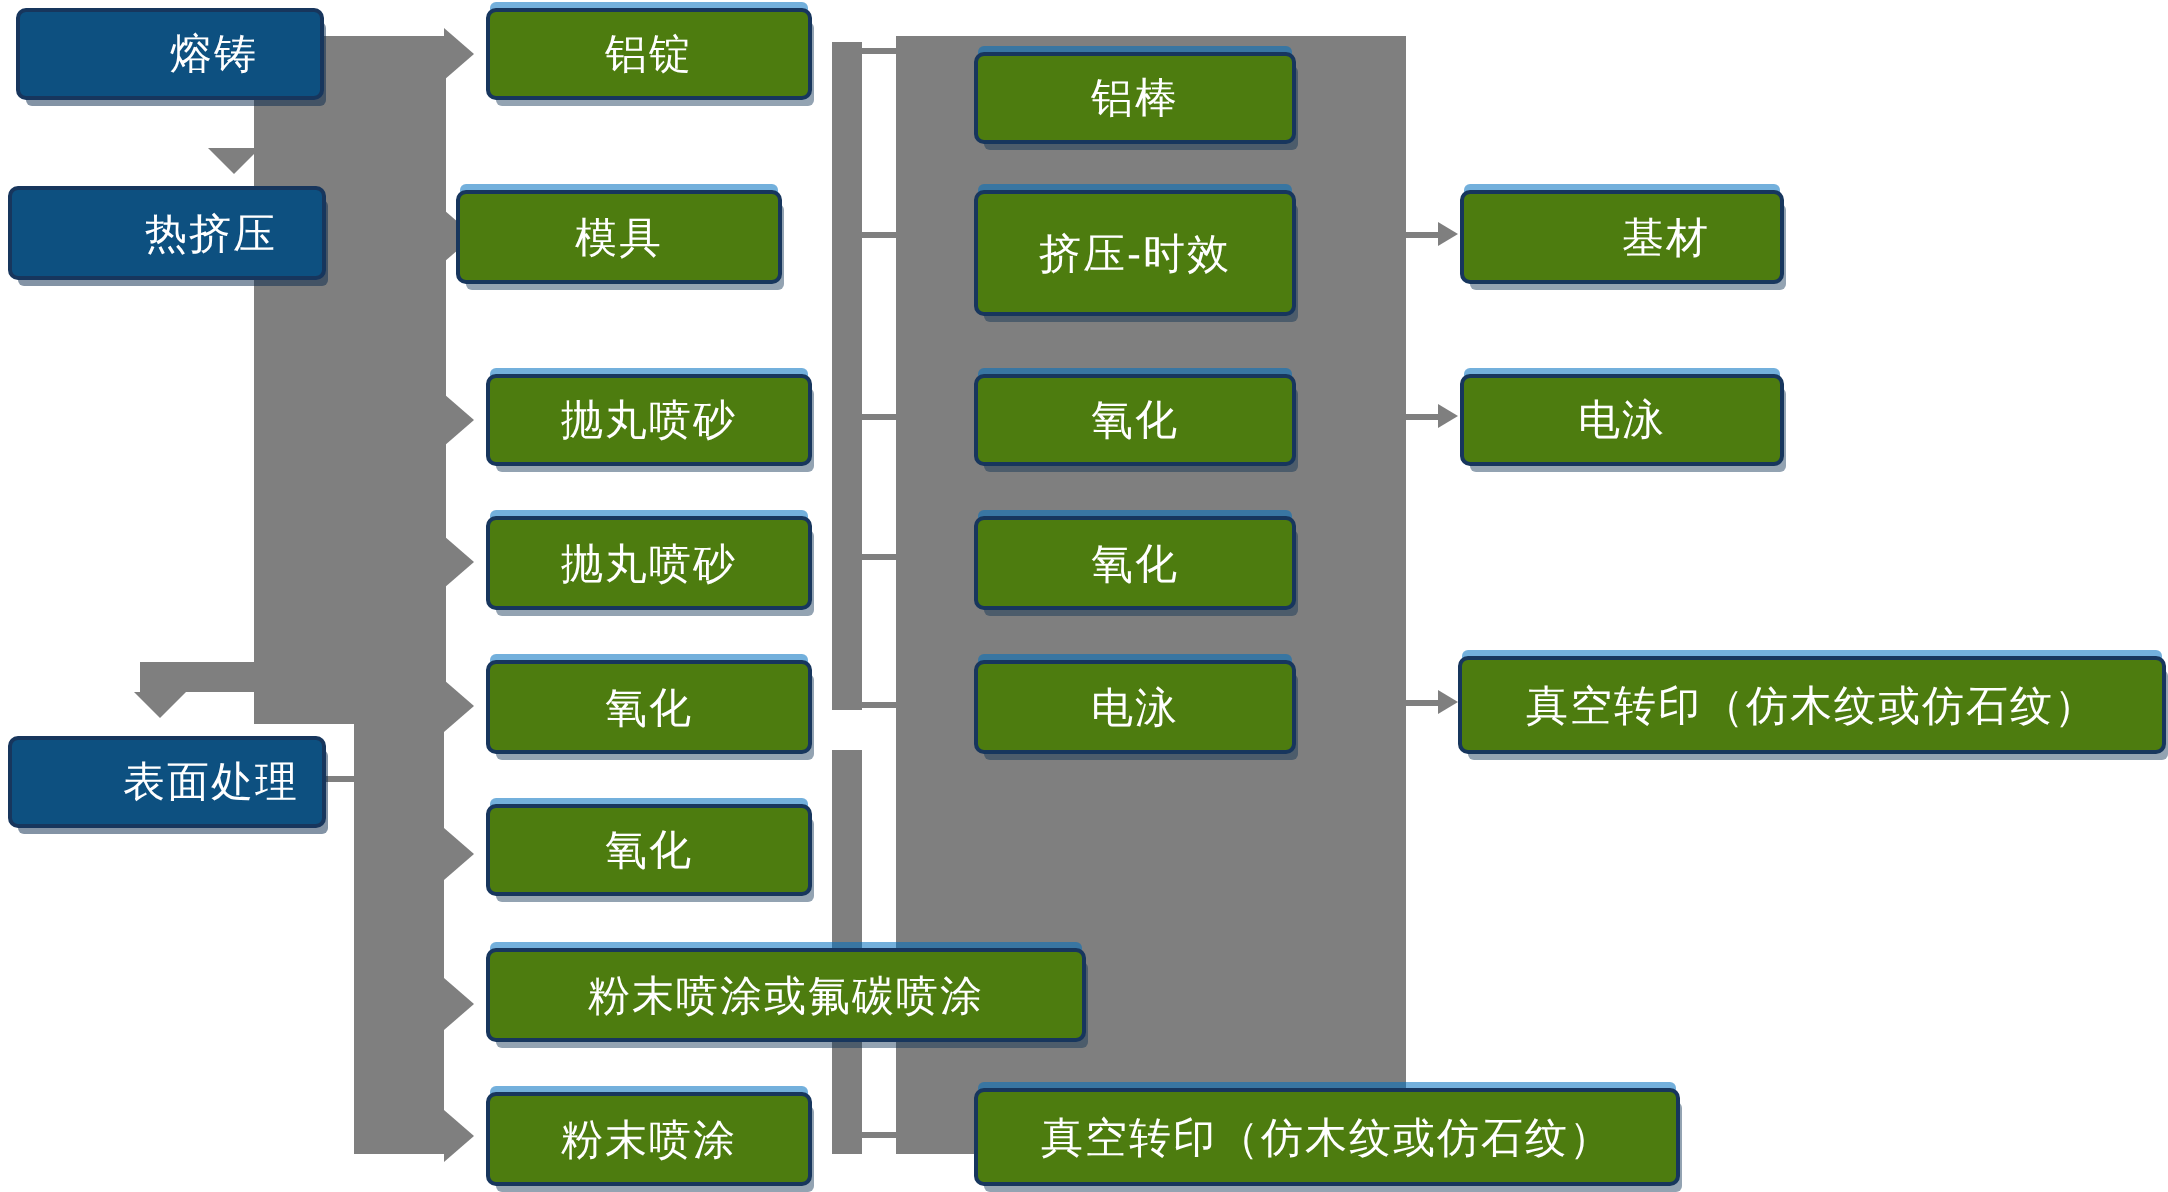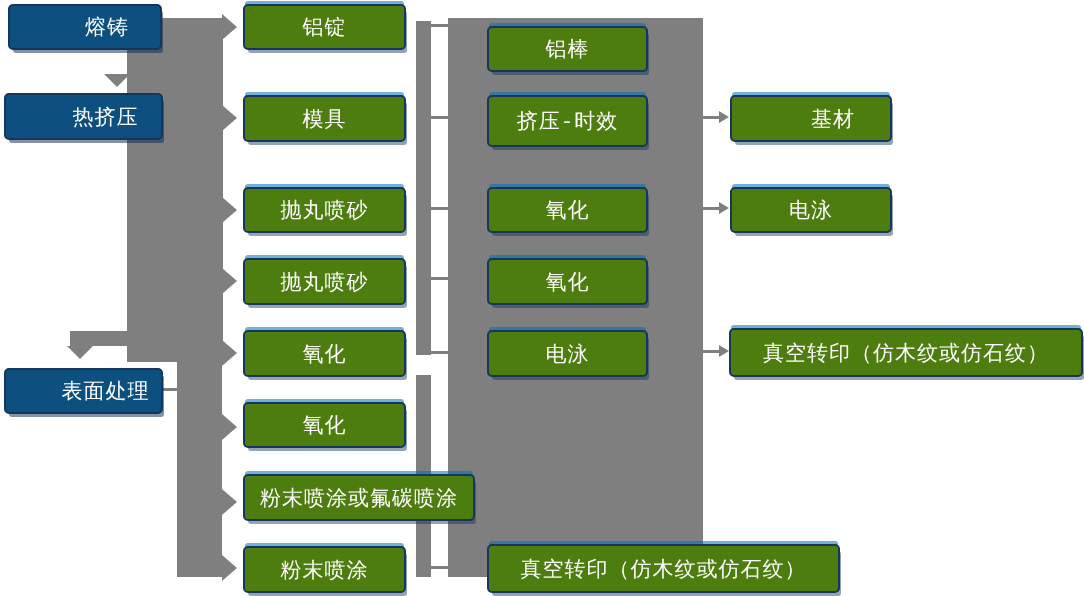--- a/index.html
+++ b/index.html
@@ -94,30 +94,30 @@
   <div class="g" style="left:703px;top:207px;width:16px;height:3px;"></div>
   <div class="tri-right-sm" style="left:719px;top:202px;"></div>
   <div class="g" style="left:703px;top:350px;width:16px;height:3px;"></div>
   <div class="tri-right-sm" style="left:719px;top:345px;"></div>
 
   <div class="node dark" style="left:8px;top:4px;width:154px;height:46px;">熔铸</div>
   <div class="node dark" style="left:4px;top:93px;width:159px;height:47px;">热挤压</div>
   <div class="node dark" style="left:4px;top:368px;width:159px;height:46px;">表面处理</div>
 
   <div class="node" style="left:243px;top:4px;width:163px;height:46px;">铝锭</div>
-  <div class="node" style="left:243px;top:95px;width:163px;height:47px;">模具</div>
+  <div class="node" style="left:228px;top:95px;width:163px;height:47px;">模具</div>
   <div class="node" style="left:243px;top:187px;width:163px;height:46px;">抛丸喷砂</div>
   <div class="node" style="left:243px;top:258px;width:163px;height:47px;">抛丸喷砂</div>
   <div class="node" style="left:243px;top:330px;width:163px;height:47px;">氧化</div>
   <div class="node" style="left:243px;top:402px;width:163px;height:46px;">氧化</div>
-  <div class="node" style="left:243px;top:474px;width:232px;height:47px;">粉末喷涂或氟碳喷涂</div>
+  <div class="node" style="left:243px;top:474px;width:300px;height:47px;">粉末喷涂或氟碳喷涂</div>
   <div class="node" style="left:243px;top:546px;width:163px;height:47px;text-align:center;">粉末喷涂</div>
 
   <div class="node" style="left:487px;top:4px;width:161px;height:46px;margin-top:22px;">铝棒</div>
-  <div class="node" style="left:487px;top:95px;width:161px;height:52px;font-family:Liberation Mono, monospace;">挤压-时效</div>
+  <div class="node" style="left:487px;top:95px;width:161px;height:63px;">挤压-时效</div>
   <div class="node" style="left:487px;top:187px;width:161px;height:46px;">氧化</div>
   <div class="node" style="left:487px;top:258px;width:161px;height:47px;">氧化</div>
   <div class="node" style="left:487px;top:330px;width:161px;height:47px;">电泳</div>
 
   <div class="node" style="left:730px;top:95px;width:162px;height:47px;padding-left:44px;">基材</div>
   <div class="node" style="left:730px;top:187px;width:162px;height:46px;">电泳</div>
   <div class="node" style="left:729px;top:328px;width:354px;height:49px;">真空转印（仿木纹或仿石纹）</div>
 
   <div class="node" style="left:487px;top:544px;width:353px;height:49px;">真空转印（仿木纹或仿石纹）</div>
 

